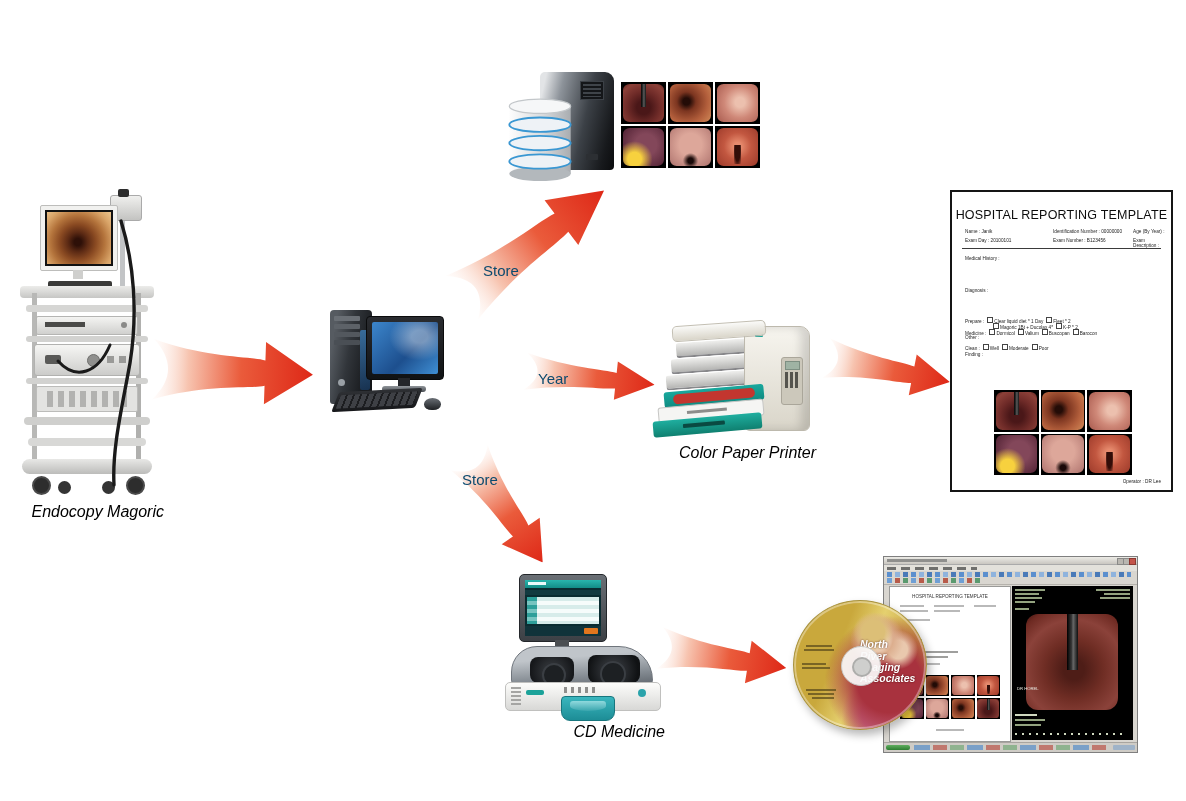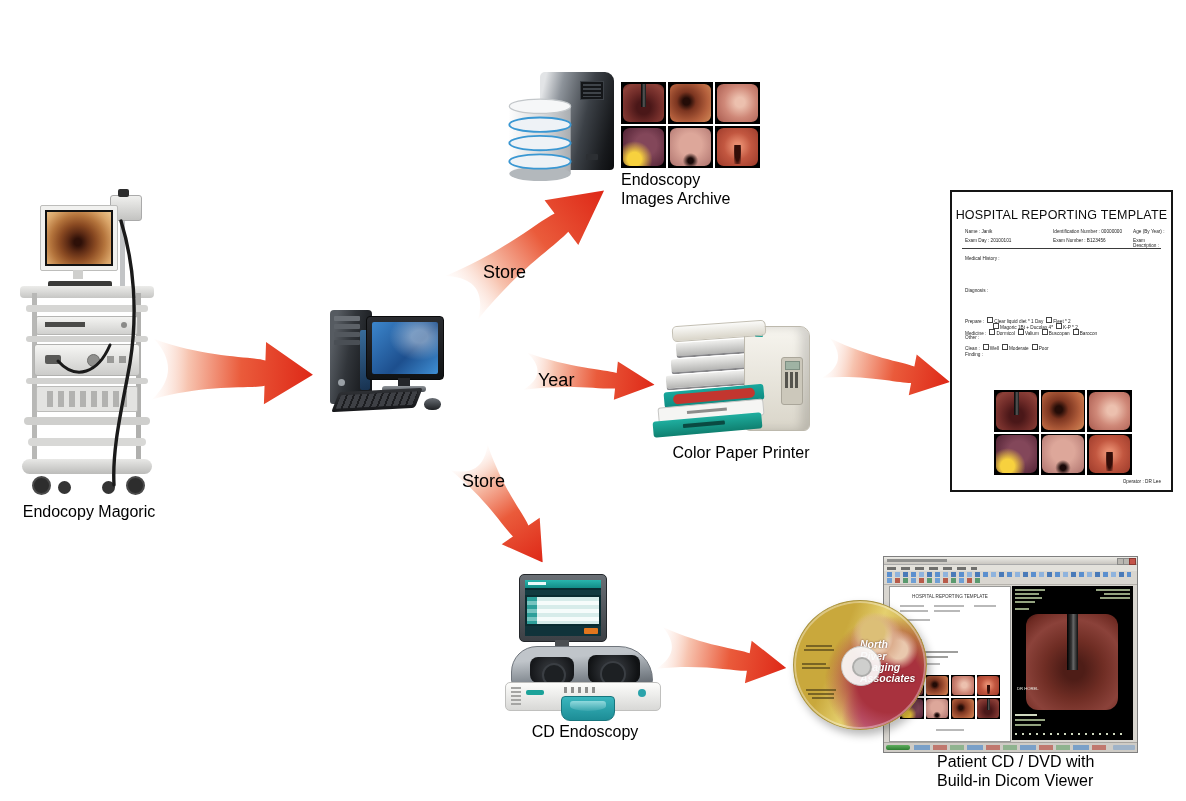--- a/index.html
+++ b/index.html
@@ -1,21 +1,21 @@
 <!DOCTYPE html>
 <html><head>
 <meta charset="utf-8">
 <style>
   html,body{margin:0;padding:0;background:#fff;}
   .stage{position:relative;width:1186px;height:801px;background:#fff;overflow:hidden;
          font-family:"Liberation Sans",sans-serif;color:#000;}
   .abs{position:absolute;}
   .caption{position:absolute;font-size:16px;color:#000;line-height:1.18;}
-  .caption.center{text-align:center;}
-  .flow-label{position:absolute;font-size:18px;color:#000000;}
+  .caption.center{text-align:right;font-style:italic;}
+  .flow-label{position:absolute;font-size:15px;color:#0c4a6e;}
   .arrow{position:absolute;}
   .arrow svg{width:100%;height:100%;display:block;}
 
   
   .endo{position:relative;background:#000;overflow:hidden;}
   .endo>i{position:absolute;inset:4%;border-radius:16%;display:block;}
   .e1>i{background:radial-gradient(circle at 50% 62%,#4a1718 0 22%,#6f2b28 52%,#8c4038 82%,#5e241f 100%);}
   .e1>i::after{content:"";position:absolute;left:44%;top:0;width:13%;height:60%;
       background:linear-gradient(90deg,#050505,#3a3a3a 45%,#606060 55%,#141414);}
   .e2>i{background:radial-gradient(circle at 40% 46%,#240c07 0 11%,#7c3520 30%,#b35f3c 66%,#d18a58 100%);}
@@ -206,24 +206,20 @@
     <div class="endo e4">
         <i></i>
       </div>
     <div class="endo e5">
         <i></i>
       </div>
     <div class="endo e6">
         <i></i>
       </div>
   </div>
-  <div class="caption" style="left:621px;top:171px;">
-    <div>Endoscopy</div>
-    <div>Images Archive</div>
-  </div>
 
   <div class="arrow" style="left:525px;top:354px;width:130px;height:48px;transform:rotate(6deg);">
     <svg viewBox="0 0 160 80" preserveAspectRatio="none">
         <use href="#arrowsym"></use>
       </svg>
   </div>
   <div class="flow-label" style="left:538px;top:370px;">Year</div>
 
   <div class="abs printer">
     <div class="tray" style="left:10px;top:18px;width:94px;height:13px;"></div>
@@ -337,21 +333,21 @@
     <div class="abs" style="left:0;top:112px;width:154px;height:27px;background:linear-gradient(#fdfdfb,#d8d8d6);border-radius:5px;border:1px solid #c0c0be;">
       <div style="position:absolute;left:5px;top:4px;width:10px;height:18px;background:repeating-linear-gradient(180deg,#a5a5a3 0 2px,transparent 2px 4px);"></div>
       <div style="position:absolute;left:20px;top:7px;width:18px;height:5px;background:#1ba299;border-radius:2px;"></div>
       <div style="position:absolute;right:14px;top:6px;width:8px;height:8px;border-radius:50%;background:#2aa3ab;"></div>
       <div style="position:absolute;left:58px;top:4px;width:34px;height:6px;background:repeating-linear-gradient(90deg,#8f8f8d 0 3px,transparent 3px 7px);"></div>
     </div>
     <div class="abs" style="left:56px;top:126px;width:52px;height:23px;background:linear-gradient(#3ab6be,#1d8d96);border-radius:4px 4px 9px 9px;border:1px solid #17767e;">
       <div style="position:absolute;left:8px;top:4px;right:8px;height:10px;background:linear-gradient(#8fd9dd,#3aa6ae);border-radius:3px 3px 50% 50%;"></div>
     </div>
   </div>
-  <div class="caption center" style="left:505px;top:723px;width:160px;">CD Endoscopy</div>
+  <div class="caption center" style="left:505px;top:723px;width:160px;">CD Medicine</div>
 
   <div class="arrow" style="left:659px;top:631px;width:128px;height:54px;transform:rotate(9deg);">
     <svg viewBox="0 0 160 80" preserveAspectRatio="none">
         <use href="#arrowsym"></use>
       </svg>
   </div>
 
   <div class="abs viewer">
     <div class="abs" style="left:0;top:0;right:0;height:7px;background:linear-gradient(#ecebe6,#c9c6c0);border-bottom:1px solid #aaa;">
       <div style="position:absolute;left:3px;top:2px;width:60px;height:3px;background:#8f8f8d;"></div>
@@ -443,18 +439,14 @@
     <div class="gold-ln" style="left:18px;top:96px;width:22px;"></div>
     <div class="disc-txt">
       <div>North</div>
       <div>River</div>
       <div>Imaging</div>
       <div>Associates</div>
     </div>
     <div style="position:absolute;left:47px;top:45px;width:38px;height:38px;border-radius:50%;background:rgba(250,250,250,.92);border:1px solid #c9c9c7;"></div>
     <div style="position:absolute;left:58px;top:56px;width:16px;height:16px;border-radius:50%;background:#cfcfcd;border:2px solid #adadab;"></div>
   </div>
-  <div class="caption" style="left:937px;top:753px;width:220px;">
-    <div>Patient CD / DVD with</div>
-    <div>Build-in Dicom Viewer</div>
-  </div>
 
 </div>
 
 </body></html>

